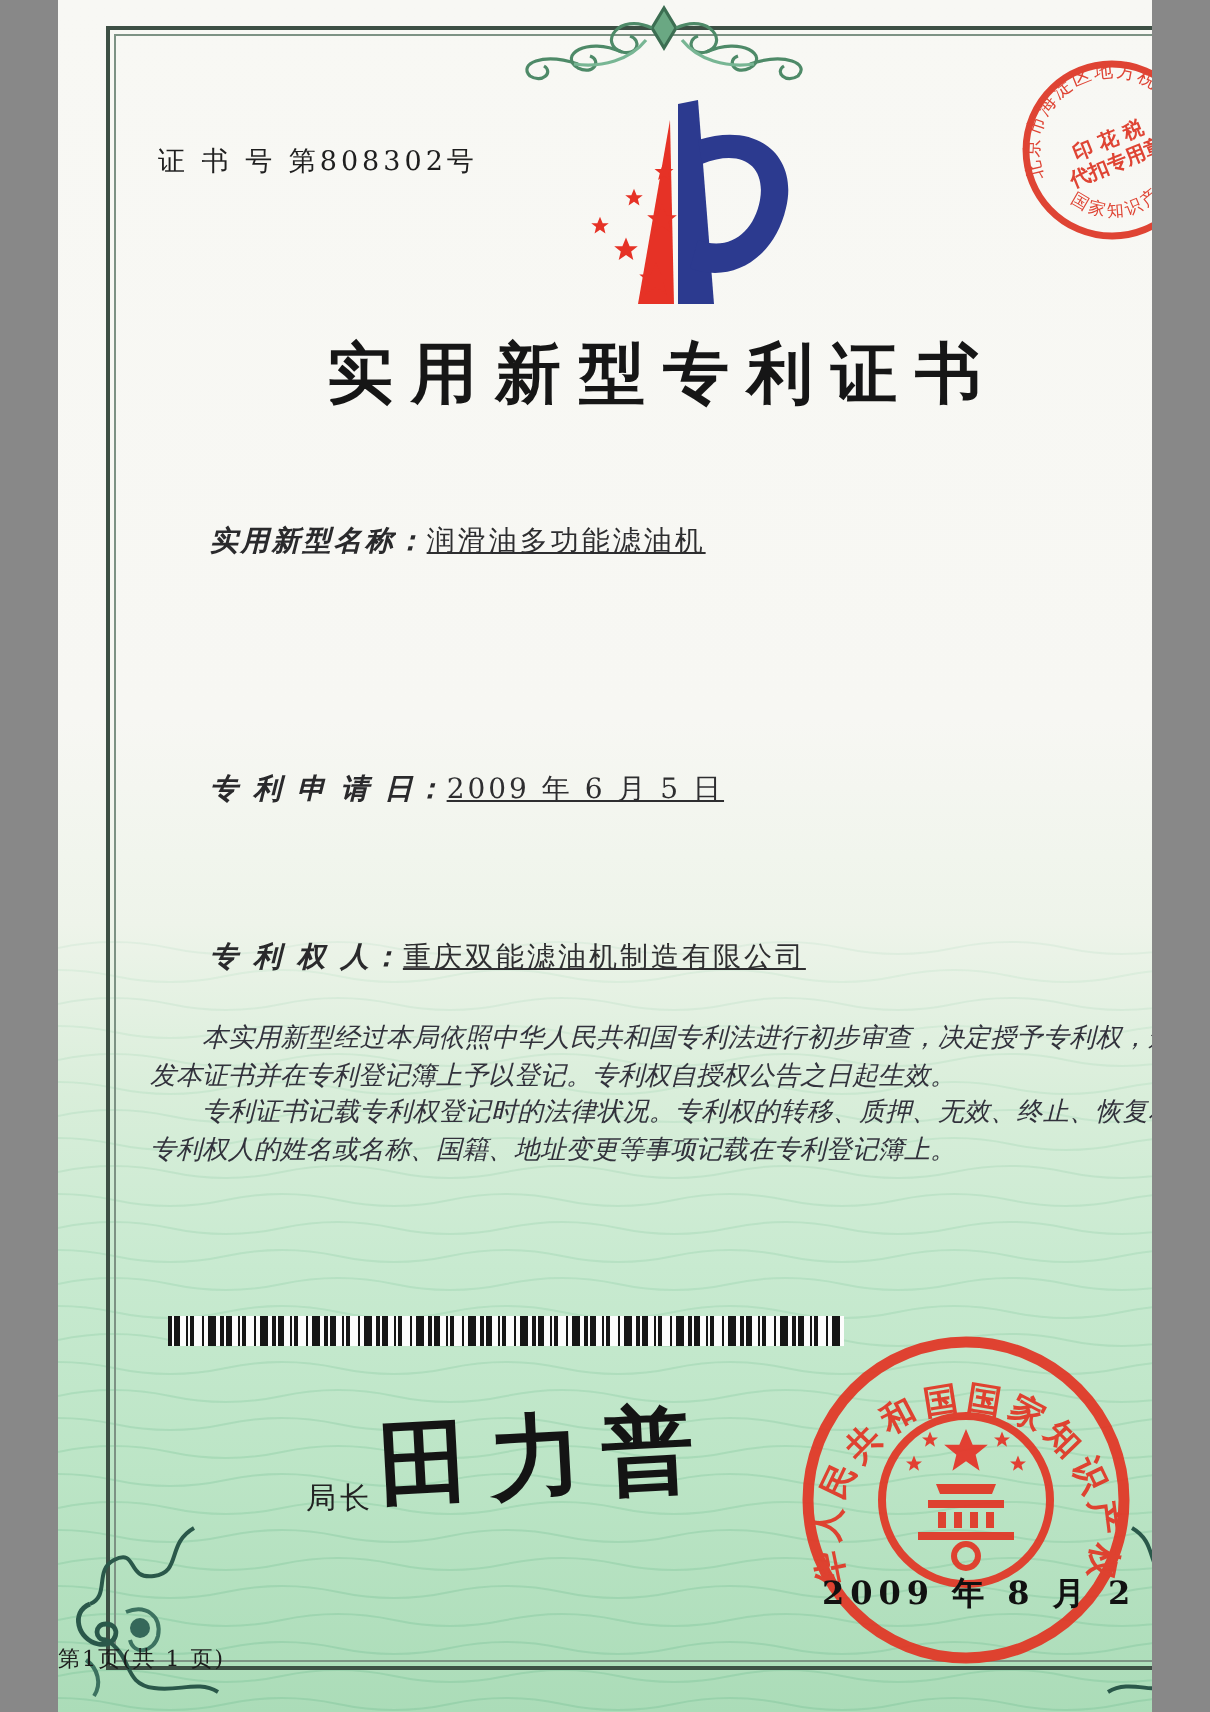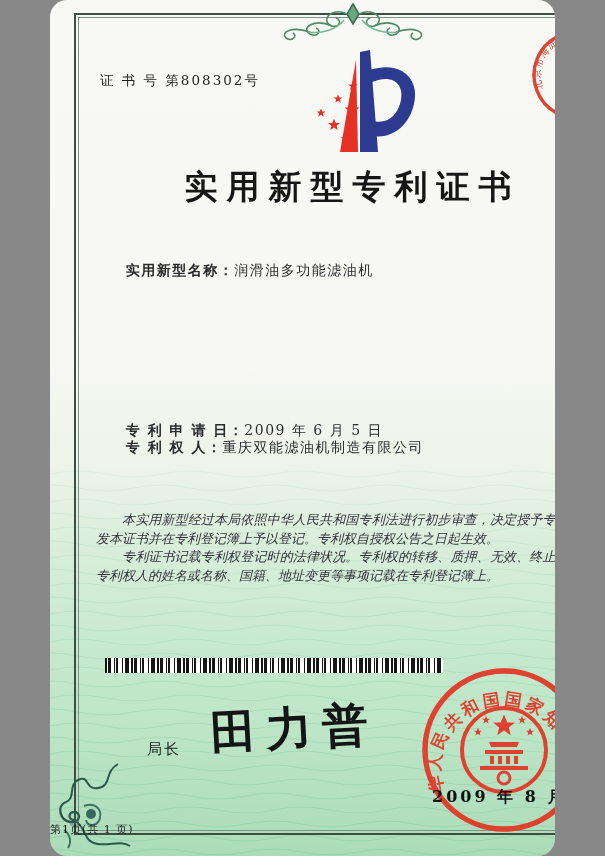--- a/index.html
+++ b/index.html
@@ -1,24 +1,23 @@
 <!DOCTYPE html>
 <html><head>
 <meta charset="utf-8">
 <style>
   * { margin:0; padding:0; box-sizing:border-box; }
   body { background:#888; font-family:"DejaVu Serif", serif; }
   #cert {
-    position:relative; width:505px; height:856px; margin:0 auto;
+    position:relative; width:547px; height:856px; margin:0 auto;
     background:linear-gradient(180deg,
       #f8f8f4 0%, #f7f7f3 42%, #eef4ea 54%, #d9eeda 64%,
       #c8ead0 74%, #bce5c6 86%, #abdcb8 100%);
     overflow:hidden;
     font-family:"DejaVu Serif", serif;
-    border-radius:17px;
   }
   #waves { position:absolute; left:0; top:468px; width:605px; height:388px; opacity:.45; }
   .frame {
     position:absolute; left:24px; top:13px; width:557px; height:822px;
     border:2px solid #3d4f44;
   }
   .frame-inner {
     position:absolute; left:2px; top:2px; right:2px; bottom:2px;
     border:1px solid #7d9284;
   }
@@ -26,36 +25,36 @@
     position:absolute; left:50px; top:72px; font-size:13.5px; color:#1f1f1f;
     letter-spacing:2px; white-space:pre;
   }
   .logo { position:absolute; left:244px; top:46px; width:132px; height:112px; }
   .tax-stamp { position:absolute; left:481px; top:29px; width:92px; height:92px; }
   .title {
     position:absolute; left:0; top:165px; width:605px; text-align:center;
     font-size:33px; font-weight:bold; color:#161616; letter-spacing:9px;
   }
   .field-row { position:absolute; left:52px; font-size:14px; color:#2e2e30; white-space:pre; letter-spacing:1.5px; }
-  .field-label { font-weight:bold; color:#2a2a2c; }
-  .field-value { color:#2e2e30; }
+  .field-label { font-weight:bold; color:#2a2a2c;font-style:italic; }
+  .field-value { color:#2e2e30;text-decoration:underline; }
   .body-text {
     position:absolute; left:46px; top:511px; width:512px;
     font-size:13px; line-height:18.5px; color:#32323c;
     font-style:italic; text-align:justify;
   }
   .body-text p { text-indent:2em; }
   .barcode {
     position:absolute; left:55px; top:658px; width:338px; height:15px;
     background:repeating-linear-gradient(90deg,
       #161616 0 2px, #fdfdfd 2px 3px, #161616 3px 6px, #fdfdfd 6px 9px,
       #161616 9px 10px, #fdfdfd 10px 11px, #161616 11px 13px, #fdfdfd 13px 17px,
       #161616 17px 18px, #fdfdfd 18px 20px, #161616 20px 24px, #fdfdfd 24px 26px);
   }
-  .director { position:absolute; left:97px; top:740px; font-size:15px; color:#222; letter-spacing:2px; font-family:Liberation Sans, sans-serif; }
+  .director { position:absolute; left:124px; top:740px; font-size:15px; color:#222; letter-spacing:2px; font-family:Liberation Sans, sans-serif; }
   .signature {
     position:absolute; left:160px; top:698px; font-size:46px; color:#141414;
     letter-spacing:10px; transform:rotate(-3deg); font-weight:bold;
     font-family:"DejaVu Serif", cursive;
   }
   .big-seal { position:absolute; left:370px; top:666px; width:168px; height:168px; opacity:.92; }
   .seal-date {
     position:absolute; left:382px; top:787px; font-size:16px; color:#111;
     letter-spacing:3px; white-space:pre; font-weight:bold;
   }
@@ -188,24 +187,24 @@
       <text y="-2" text-anchor="middle" font-size="10" font-weight="bold" font-family="DejaVu Sans, sans-serif">印 花 税</text>
       <text y="10" text-anchor="middle" font-size="10" font-weight="bold" font-family="DejaVu Sans, sans-serif">代扣专用章</text>
     </g>
   </svg>
 
   <div class="title">实用新型专利证书</div>
 
   <div class="field-row" style="top:246px">
     <span class="field-label">实用新型名称：</span><span class="field-value">润滑油多功能滤油机</span>
   </div>
-  <div class="field-row" style="top:406px">
+  <div class="field-row" style="top:370px">
     <span class="field-label">专 利 申 请 日：</span><span class="field-value">2009 年 6 月 5 日</span>
   </div>
-  <div class="field-row" style="top:423px">
+  <div class="field-row" style="top:454px">
     <span class="field-label">专 利 权 人：</span><span class="field-value">重庆双能滤油机制造有限公司</span>
   </div>
 
   <div class="body-text">
     <p>本实用新型经过本局依照中华人民共和国专利法进行初步审查，决定授予专利权，颁发本证书并在专利登记簿上予以登记。专利权自授权公告之日起生效。</p>
     <p>专利证书记载专利权登记时的法律状况。专利权的转移、质押、无效、终止、恢复和专利权人的姓名或名称、国籍、地址变更等事项记载在专利登记簿上。</p>
   </div>
 
   <div class="barcode"></div>
 

